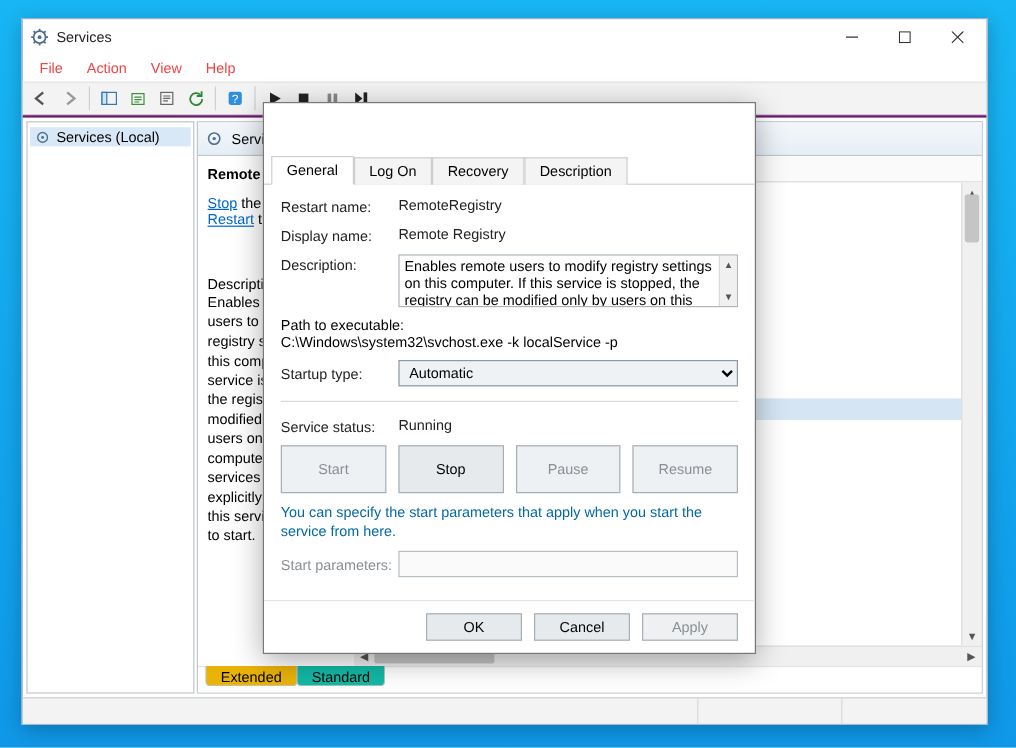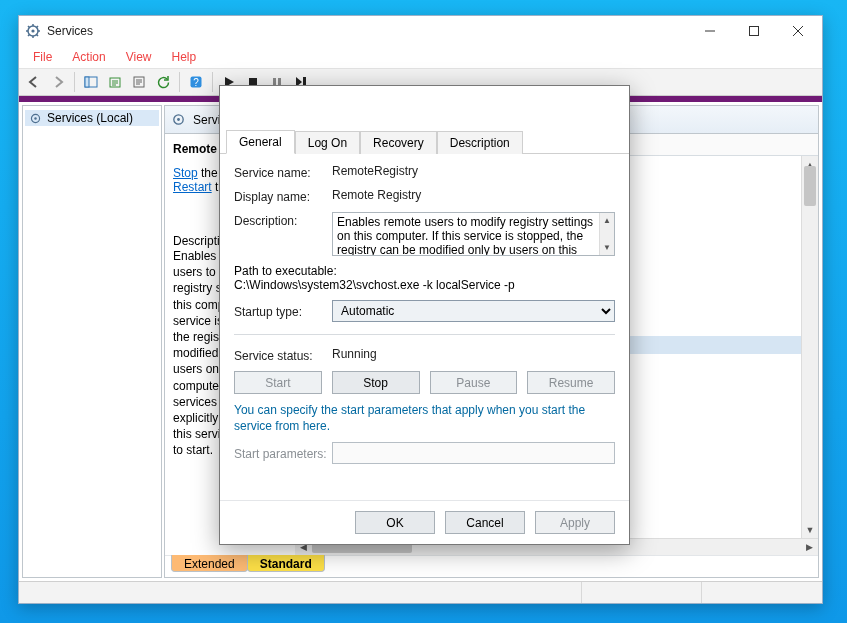--- a/index.html
+++ b/index.html
@@ -17,21 +17,21 @@
   .winbtn { width:44px; height:29px; display:flex; align-items:center; justify-content:center; color:#444; }
 
   .menubar { height:22px; display:flex; align-items:center; padding:0 4px; font-size:12px; border-bottom: 0px; }
   .menubar .menu-item { padding: 2px 10px; color:#ef4444; }
 
   .toolbar { height:28px; background:#f3f3f3; border-top:1px solid #e3e3e3; border-bottom:1px solid #cfcfcf; display:flex; align-items:center; padding:0 4px; gap:2px; }
   .tbtn { width:22px; height:22px; border:1px solid transparent; display:flex; align-items:center; justify-content:center; border-radius:2px; }
   .tsep { width:1px; height:20px; background:#cfcfcf; margin:0 3px; }
   svg { display:block; }
 
-  .body-area { flex:1; display:flex; border-top:6px solid #701a75; min-height:0; }
+  .body-area { flex:1; display:flex; border-top:2px solid #701a75; min-height:0; }
 
   .left-tree {
     width:140px; border:1px solid #bfc6cc; margin:3px 1px 3px 3px; background:#fff;
     padding:4px 2px; font-size:12px;
   }
   .tree-item { display:flex; align-items:center; gap:5px; padding:1px 3px; }
   .tree-item.sel { background:#d9e8f7; }
   .tree-icon { width:14px; height:14px; display:inline-flex; align-items:center; justify-content:center; }
 
   .right-pane { flex:1; display:flex; flex-direction:column; margin:3px 3px 3px 1px; border:1px solid #bfc6cc; min-width:0; }
@@ -58,22 +58,22 @@
   .scroll-v .arrow-up, .scroll-v .arrow-down { position:absolute; left:0; right:0; height:17px; display:flex; align-items:center; justify-content:center; color:#555; font-size:9px; }
   .scroll-v .arrow-up { top:0; } .scroll-v .arrow-down { bottom:0; }
 
   .h-scroll { height:17px; background:#f0f0f0; border-top:1px solid #dcdcdc; display:flex; align-items:center; }
   .h-scroll .arrow { width:17px; height:17px; display:flex; align-items:center; justify-content:center; color:#555; font-size:9px; }
   .h-scroll .track { flex:1; position:relative; height:100%; }
   .h-scroll .thumb { position:absolute; top:2px; bottom:2px; left:0; width:100px; background:#c5c5c5; border-radius:2px; }
 
   .tabs-bottom { height:22px; display:flex; align-items:flex-start; padding:0 6px; background:#fff; border-top:1px solid #e3e6e9; font-size:12px; }
   .btab { padding:2px 12px 0 12px; border:1px solid #b9c1c8; border-top:none; border-radius:0 0 4px 4px; margin-right:-1px; background:#fff; position:relative; top:-1px; }
-  .btab.active { background:#fde047; font-weight:700; }
-  .btab:not(.active){ background:#fdba74; }
+  .btab.active { background:#14b8a6; font-weight:400; }
+  .btab:not(.active){ background:#eab308; }
 
   .statusbar { height:22px; border-top:1px solid #cfcfcf; background:#f3f3f3; display:flex; }
   .statusbar .sect { border-right:1px solid #d8d8d8; height:100%; }
 
   
   .dialog {
     position:absolute; left:219px; top:85px; width:411px; height:460px;
     background:#fff; border:1px solid #777; box-shadow:0 6px 24px rgba(0,0,0,.35);
     display:flex; flex-direction:column; font-size:12px;
   }
@@ -89,21 +89,21 @@
   .fld { display:flex; align-items:flex-start; }
   .fld .lbl { width:98px; color:#222; padding-top:2px; }
   .fld .val { flex:1; color:#222; }
   .desc-box { flex:1; border:1px solid #adb6bd; height:44px; padding:2px 4px; overflow:hidden; position:relative; background:#fff; }
   .desc-box .mini-scroll { position:absolute; right:0; top:0; bottom:0; width:15px; background:#f0f0f0; border-left:1px solid #dcdcdc; }
   .desc-box .mini-scroll .au,.desc-box .mini-scroll .ad { position:absolute; left:0; right:0; height:15px; display:flex; align-items:center; justify-content:center; font-size:8px; color:#555; }
   .desc-box .mini-scroll .au{top:0;} .desc-box .mini-scroll .ad{bottom:0;}
   select.win { height:22px; border:1px solid #8a99a8; background:#eef2f5; font-size:12px; padding:1px 4px; width:100%; }
   hr.sep { border:none; border-top:1px solid #d7dbdf; margin:4px 0; }
   .btnrow { display:flex; gap:10px; }
-  .btn { flex:1; height:23px; border:1px solid #a7afb6; background:#eef1f3; font-size:12px; display:flex; align-items:center; justify-content:center; }
+  .btn { flex:1; height:40px; border:1px solid #a7afb6; background:#eef1f3; font-size:12px; display:flex; align-items:center; justify-content:center; }
   .btn.disabled { color:#8a8f94; background:#eef1f3; }
   .btn.enabled { color:#000; background:#e7eaed; }
   .hint { color:#0369a1; line-height:1.35; }
   input.win { height:22px; border:1px solid #b6bec5; padding:2px 4px; font-size:12px; width:100%; }
   .dlg-actions { height:44px; display:flex; align-items:center; justify-content:flex-end; gap:10px; padding:0 14px; border-top:1px solid #e4e6e9; }
   .abtn { width:80px; height:23px; border:1px solid #a7afb6; background:#e7eaed; font-size:12px; display:flex; align-items:center; justify-content:center; }
   .abtn.disabled { color:#8a8f94; background:#eef0f2; }
 </style>
 </head>
 <body>
@@ -407,21 +407,21 @@
 <div class="dialog">
   <div class="dlg-tabs">
     <div class="dtab active">General</div>
     <div class="dtab">Log On</div>
     <div class="dtab">Recovery</div>
     <div class="dtab">Description</div>
   </div>
 
   <div class="dlg-body">
     <div class="fld">
-      <div class="lbl">Service name:</div>
+      <div class="lbl">Restart name:</div>
       <div class="val">RemoteRegistry</div>
     </div>
     <div class="fld">
       <div class="lbl">Display name:</div>
       <div class="val">Remote Registry</div>
     </div>
     <div class="fld">
       <div class="lbl">Description:</div>
       <div class="desc-box">
         <div style="padding-right:16px;">Enables remote users to modify registry settings on this computer. If this service is stopped, the registry can be modified only by users on this computer. If</div>

